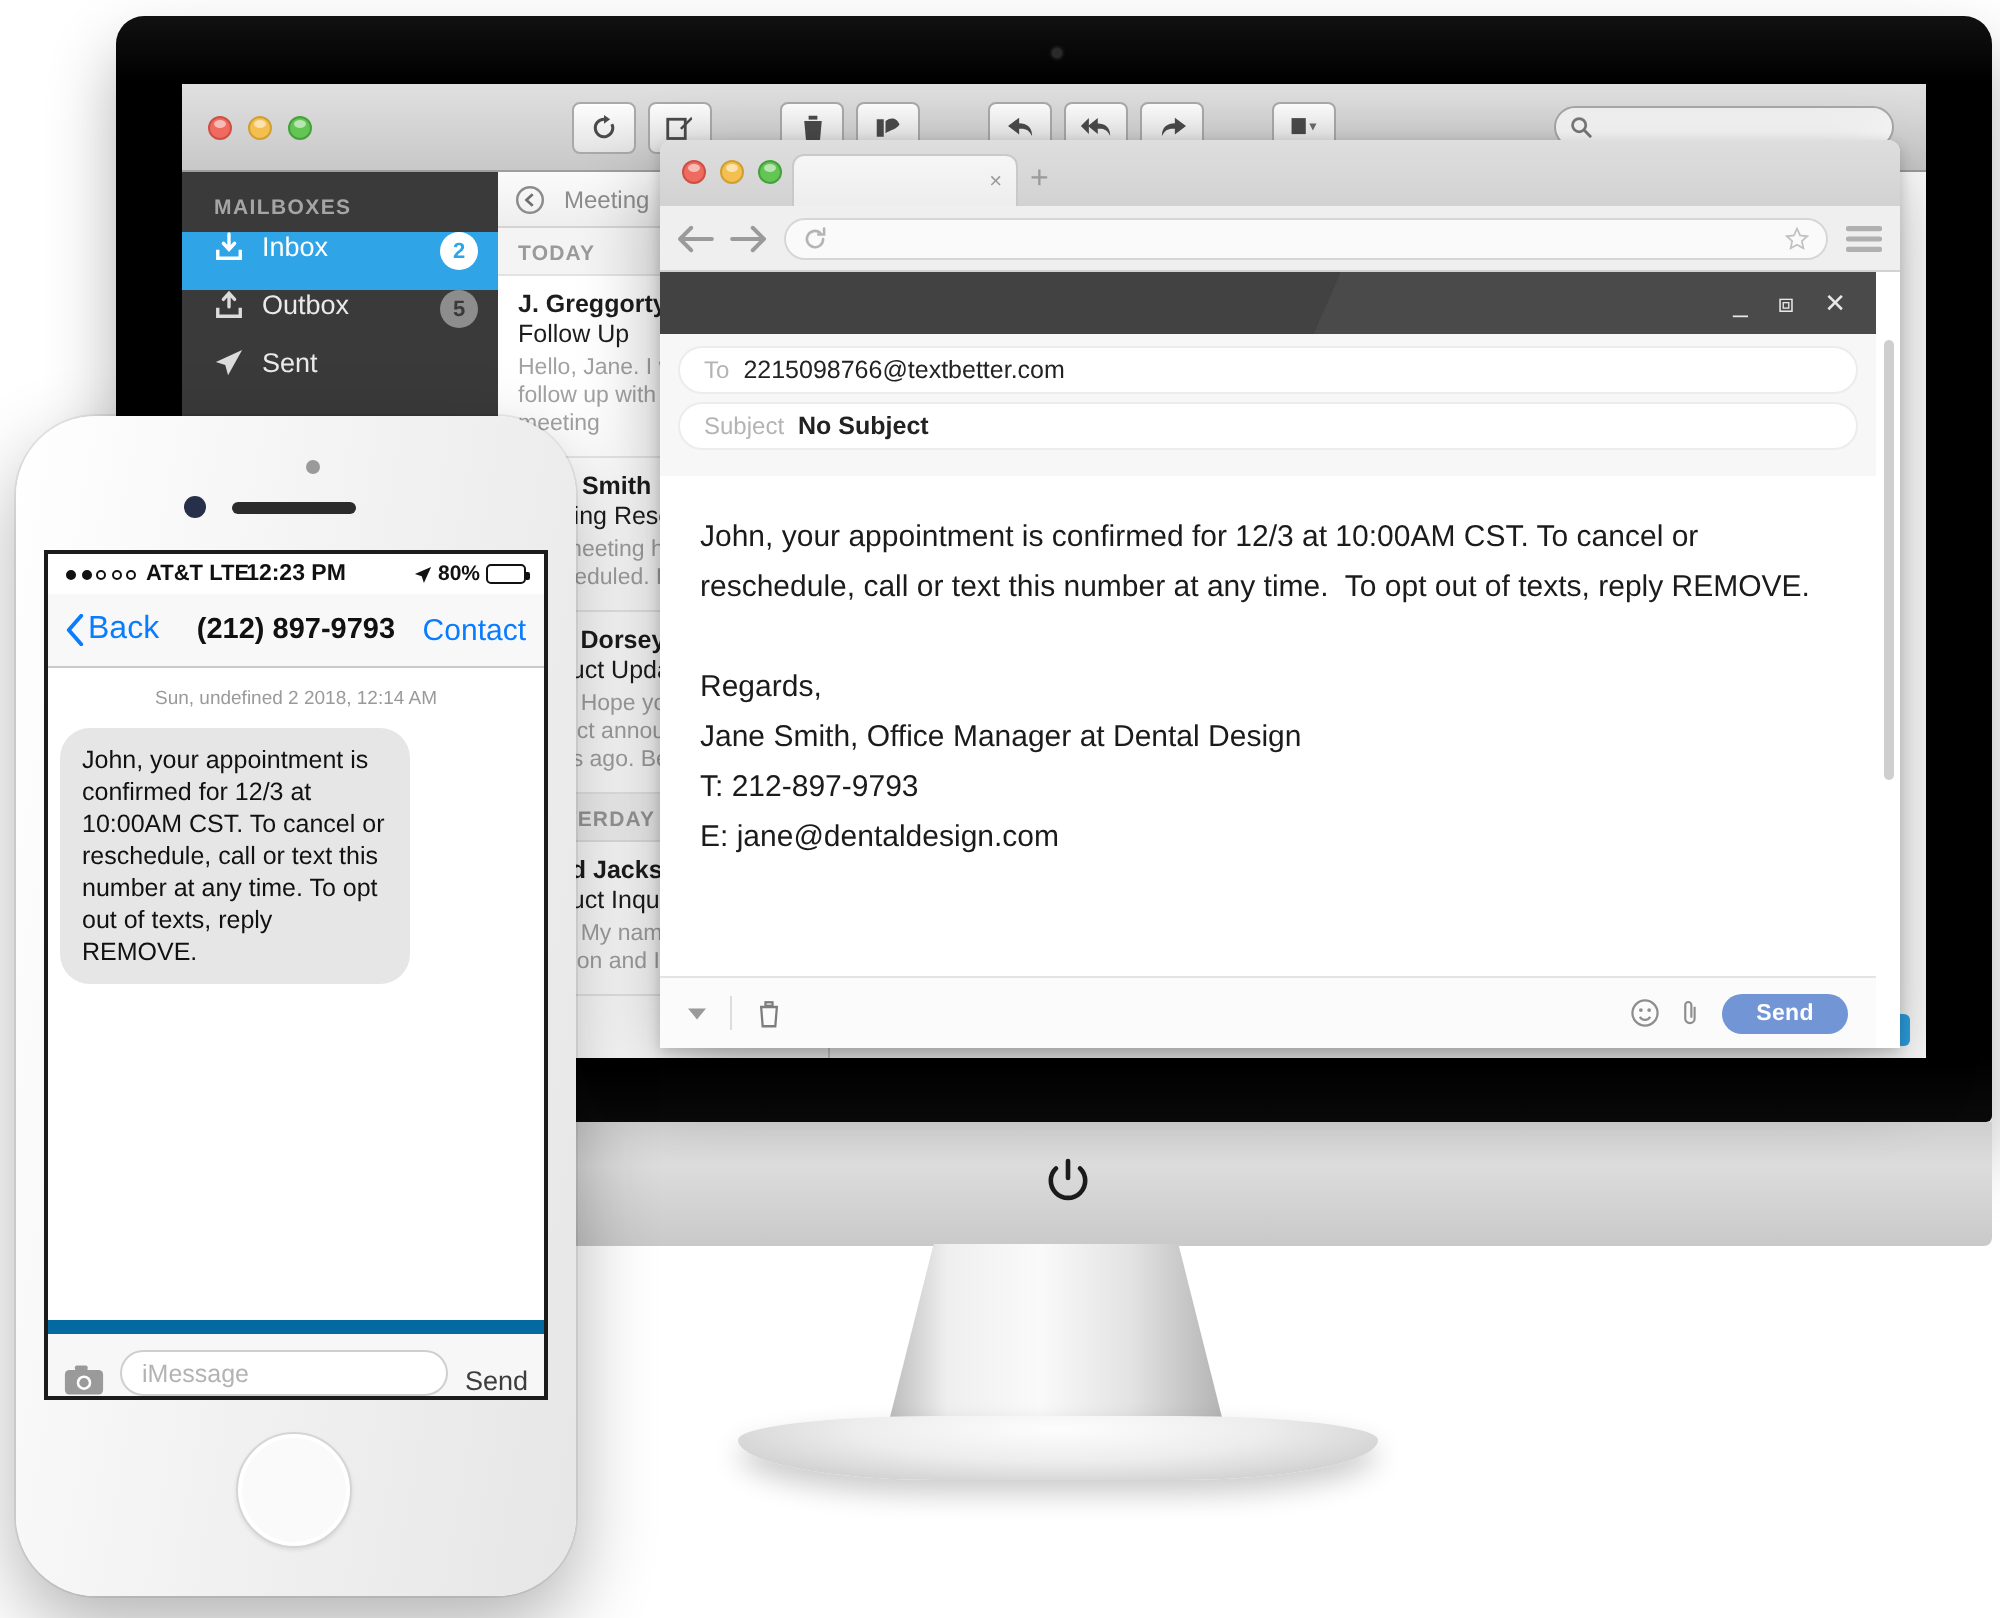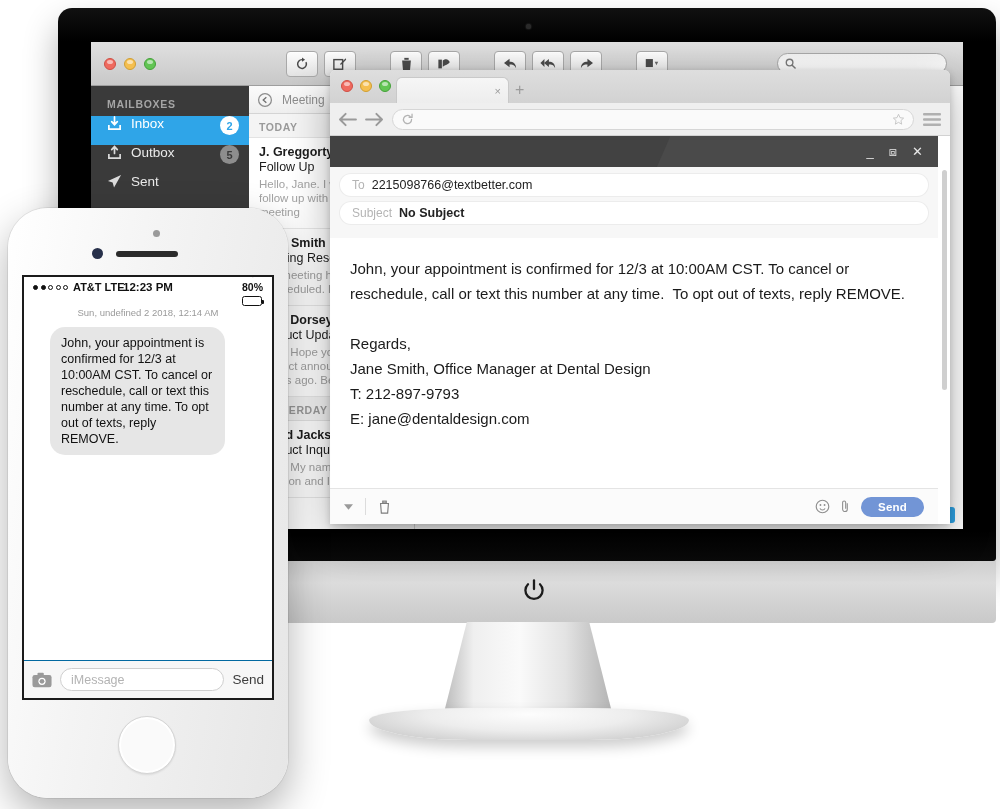--- a/index.html
+++ b/index.html
@@ -155,45 +155,45 @@
   .ip-home {
     position:absolute; left:110px; top:508px; width:58px; height:58px; border-radius:50%;
     background:#fafafa; border:1.5px solid #d5d5d5; box-shadow: inset 0 0 0 2px #ffffff, 0 1px 2px rgba(0,0,0,.09);
   }
   .ip-status { height:20px; display:flex; align-items:center; padding:0 9px; font-size:11px; font-weight:700; color:#111; }
   .dots { display:flex; gap:2.5px; align-items:center; margin-right:5px; }
   .dot { width:5px; height:5px; border-radius:50%; border:1px solid #111; }
   .dot.f { background:#111; }
   .ip-carrier { font-size:11px; font-weight:700; }
   .ip-time { position:absolute; left:0; right:0; text-align:center; font-size:11.5px; font-weight:700; pointer-events:none;}
-  .ip-batt { margin-left:auto; display:flex; align-items:center; gap:3px; font-size:10.5px; font-weight:700;flex-direction:column; }
+  .ip-batt { margin-left:auto; display:flex; align-items:center; gap:3px; font-size:10.5px; font-weight:700; }
   .batt-shell { width:20px; height:10px; border:1px solid #111; border-radius:2.5px; padding:1px; position:relative; }
   .batt-fill { height:100%; width:80%; background:#111; border-radius:1px; }
   .batt-shell::after{content:""; position:absolute; right:-3px; top:3px; width:2px; height:4px; background:#111; border-radius:0 1px 1px 0;}
 
   .ip-navbar {
     height:37px; background:#f8f8f8; border-bottom:1px solid #c9c9c9;
     display:flex; align-items:center; padding:0 9px; position:relative;
   }
   .ip-back { display:flex; align-items:center; gap:2px; color:#0a7cff; font-size:16px; }
   .ip-title { position:absolute; left:0; right:0; text-align:center; font-size:14.5px; font-weight:700; color:#111; pointer-events:none; }
   .ip-contact { margin-left:auto; color:#0a7cff; font-size:15px; }
-  .ip-thread { padding:8px 26px; height:329px; background:#fff; }
+  .ip-thread { padding:8px 6px; height:329px; background:#fff; }
   .ip-ts { text-align:center; font-size:9.5px; color:#9a9a9a; margin:2px 0 9px 0; }
   .bubble {
     max-width:175px; background:#e6e6e6; border-radius:15px; padding:8px 11px;
     font-size:12.5px; line-height:16px; color:#111; position:relative;
   }
   .bubble::after {
     content:""; position:absolute; left:-4px; bottom:0px; width:14px; height:16px; background:#e6e6e6;
     border-bottom-right-radius:14px; z-index:-1;
   }
   .ip-inputbar {
     position:absolute; left:0; right:0; bottom:0; height:38px; background:#f7f7f7;
-    border-top:1px solid #0369a1; display:flex; align-items:center; padding:0 8px; gap:8px;
+    border-top:7px solid #0369a1; display:flex; align-items:flex-end; padding:0 8px; gap:8px;
   }
   .ip-input { flex:1; height:23px; border:1px solid #cfcfcf; border-radius:12px; background:#fff;
     display:flex; align-items:center; padding:0 10px; font-size:12.5px; color:#b3b3b3; }
   .ip-send { font-size:13.5px; color:#3d3d3d; }
 
   .icon { display:block; }
   .blue-badge {
     position:absolute; right:8px; bottom:6px; background:#2fa5e8; color:#fff; border-radius:3px;
     font-size:11px; font-weight:700; padding:2px 5px; display:flex; align-items:center; gap:3px;
   }
@@ -477,20 +477,30 @@
         <span class="ip-time">12:23 PM</span>
         <span class="ip-batt">
           <svg width="9" height="9" viewBox="0 0 10 10">
             <path d="M9.5 0.5 L0.5 4.5 L4.3 5.7 L5.5 9.5 Z" fill="#111"></path>
           </svg>
           <span>80%</span>
           <span class="batt-shell"><i class="batt-fill"></i></span>
         </span>
       </div>
 
+      <div class="ip-navbar">
+        <span class="ip-back">
+          <svg width="9" height="16" viewBox="0 0 10 18">
+            <path d="M8.5 1 L1.5 9 L8.5 17" fill="none" stroke="#0a7cff" stroke-width="2.2" stroke-linecap="round" stroke-linejoin="round"></path>
+          </svg>
+          <span>Back</span>
+        </span>
+        <span class="ip-title">(212) 897-9793</span>
+        <span class="ip-contact">Contact</span>
+      </div>
 
       <div class="ip-thread">
         <div class="ip-ts">Sun, undefined 2 2018, 12:14 AM</div>
         <div class="bubble">John, your appointment is confirmed for 12/3 at 10:00AM CST. To cancel or reschedule, call or text this number at any time.  To opt out of texts, reply REMOVE.</div>
       </div>
 
       <div class="ip-inputbar">
         <svg width="20" height="16" viewBox="0 0 22 17">
           <rect x="0.5" y="3" width="21" height="13.5" rx="2.5" fill="#9a9a9a"></rect>
           <rect x="6" y="0.5" width="7" height="3" rx="1" fill="#9a9a9a"></rect>

